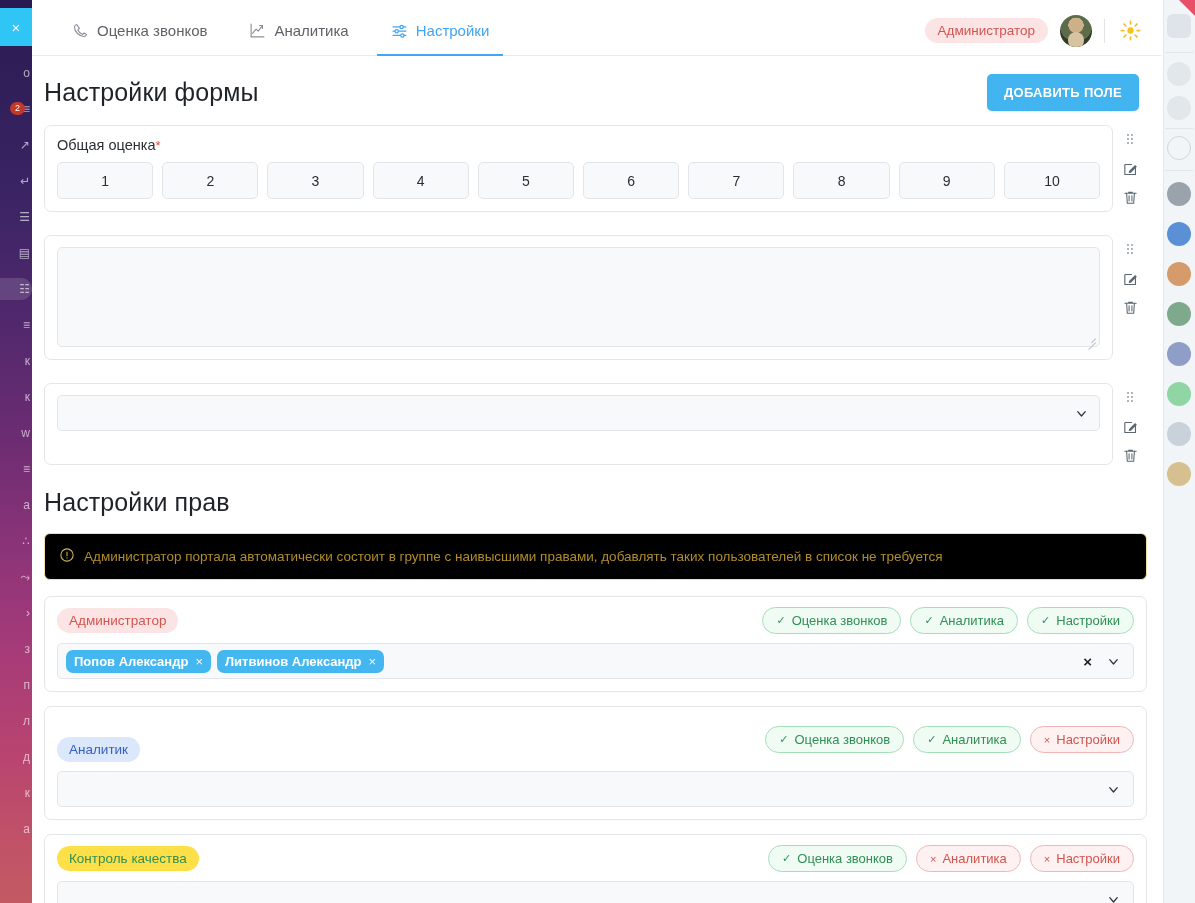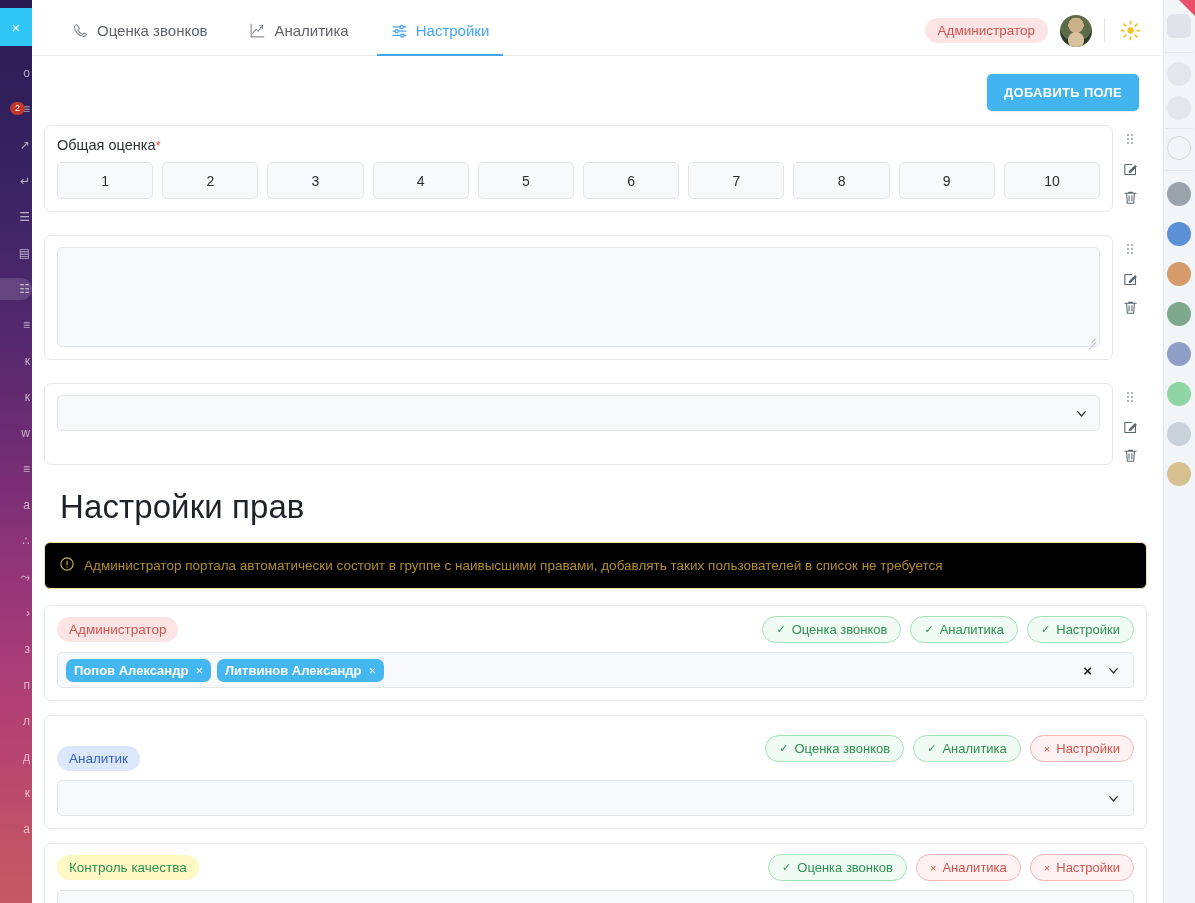--- a/index.html
+++ b/index.html
@@ -304,25 +304,25 @@
   }
   .ico-btn {
     width: 20px; height: 20px;
     display: flex; align-items: center; justify-content: center;
     cursor: pointer;
     color: #7d8893;
   }
 
   
   h2.page-title2 {
-    font-size: 33px;
+    font-size: 25px;
     font-weight: 400;
     color: #1f2328;
     margin: 8px 0 16px 0;
-    padding-left: 28px;
+    padding-left: 12px;
     letter-spacing: .1px;
   }
 
   .alert {
     margin: 0 14px 16px 12px;
     border: 1px solid #f3e0a8;
     background: #000000;
     border-radius: 6px;
     padding: 13px 14px;
     display: flex;
@@ -346,21 +346,21 @@
     margin-bottom: 9px;
   }
   .role-badge {
     font-size: 13.5px;
     border-radius: 13px;
     padding: 5px 12px;
     white-space: nowrap;
   }
   .role-badge.red   { background: #fde4e4; color: #d2544f; }
   .role-badge.blue  { background: #dbe7fb; color: #3761c0; margin-top: 20px; }
-  .role-badge.green { background: #fef9c3; color: #2f8f55; }
+  .role-badge.green { background: #fde047; color: #2f8f55; }
 
   .perm-chips {
     margin-left: auto;
     display: flex;
     gap: 9px;
   }
   .chip {
     display: inline-flex;
     align-items: center;
     gap: 6px;
@@ -515,20 +515,21 @@
             <line x1="4.6" y1="19.4" x2="6.6" y2="17.4"></line>
             <line x1="17.4" y1="6.6" x2="19.4" y2="4.6"></line>
           </svg>
         </div>
       </div>
     </div>
 
     <div class="content">
 
       <div class="section-head">
+        <h1 class="page-title">Настройки формы</h1>
         <button class="btn-primary">ДОБАВИТЬ ПОЛЕ</button>
       </div>
 
       <div class="field-row">
         <div class="field-card">
           <span class="field-label">
             <span>Общая оценка</span><span class="req">*</span>
           </span>
           <div class="rating-row" id="rating-row">
               <button class="rating-btn">1</button>

